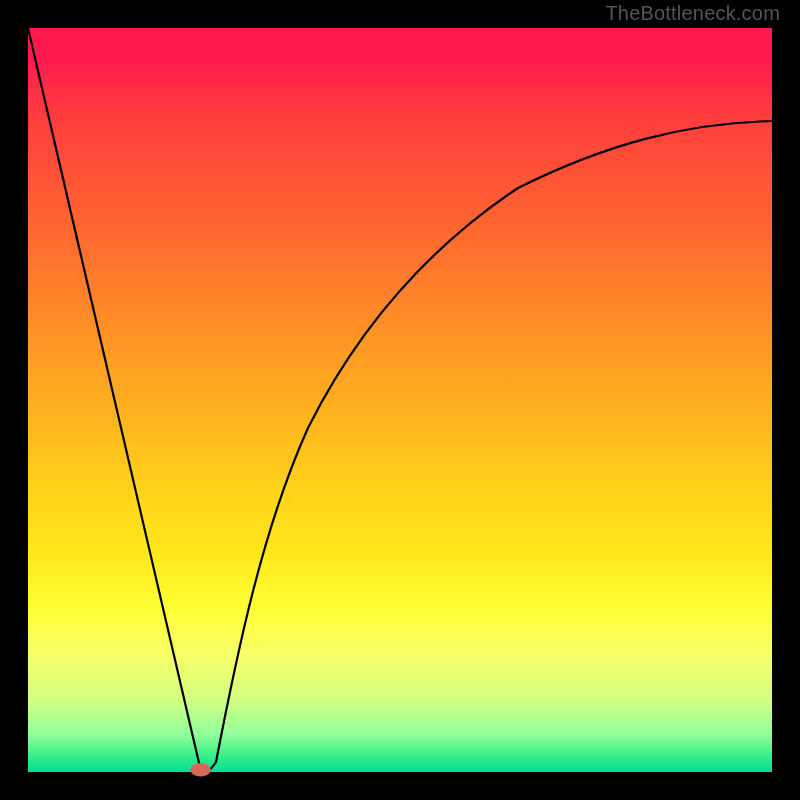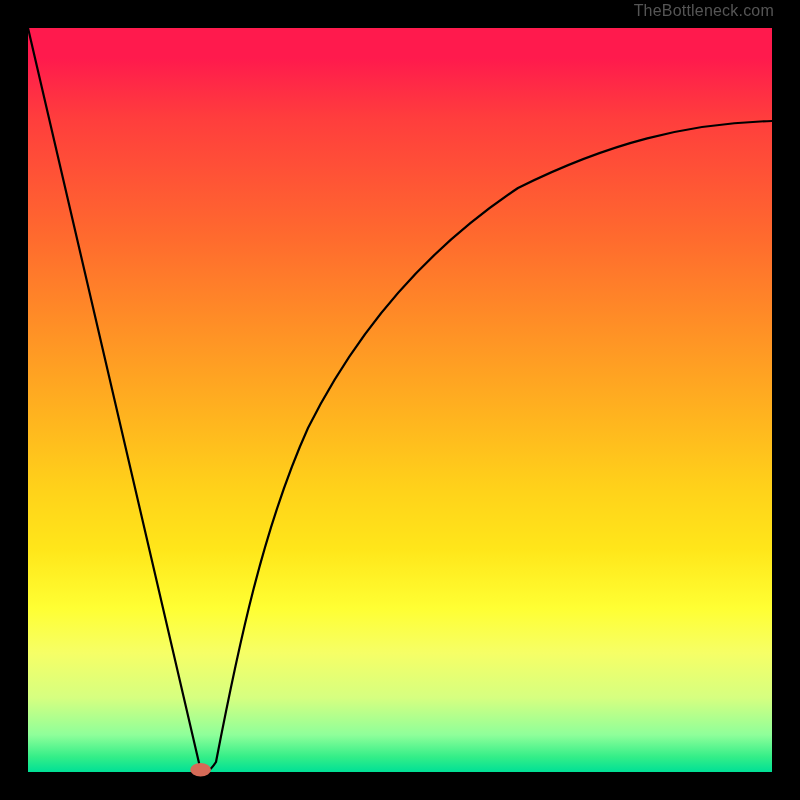--- a/index.html
+++ b/index.html
@@ -13,23 +13,23 @@
   }
   .frame {
     position: relative;
     width: 800px;
     height: 800px;
     background: #000;
   }
   .watermark {
     position: absolute;
     top: 2px;
-    right: 26px;
+    right: 20px;
     color: #555;
-    font-size: 16px;
+    font-size: 20px;
     font-weight: 500;
     letter-spacing: 0.2px;
     z-index: 10;
   }
   .plot {
     position: absolute;
     left: 28px;
     top: 28px;
     width: 744px;
     height: 744px;

